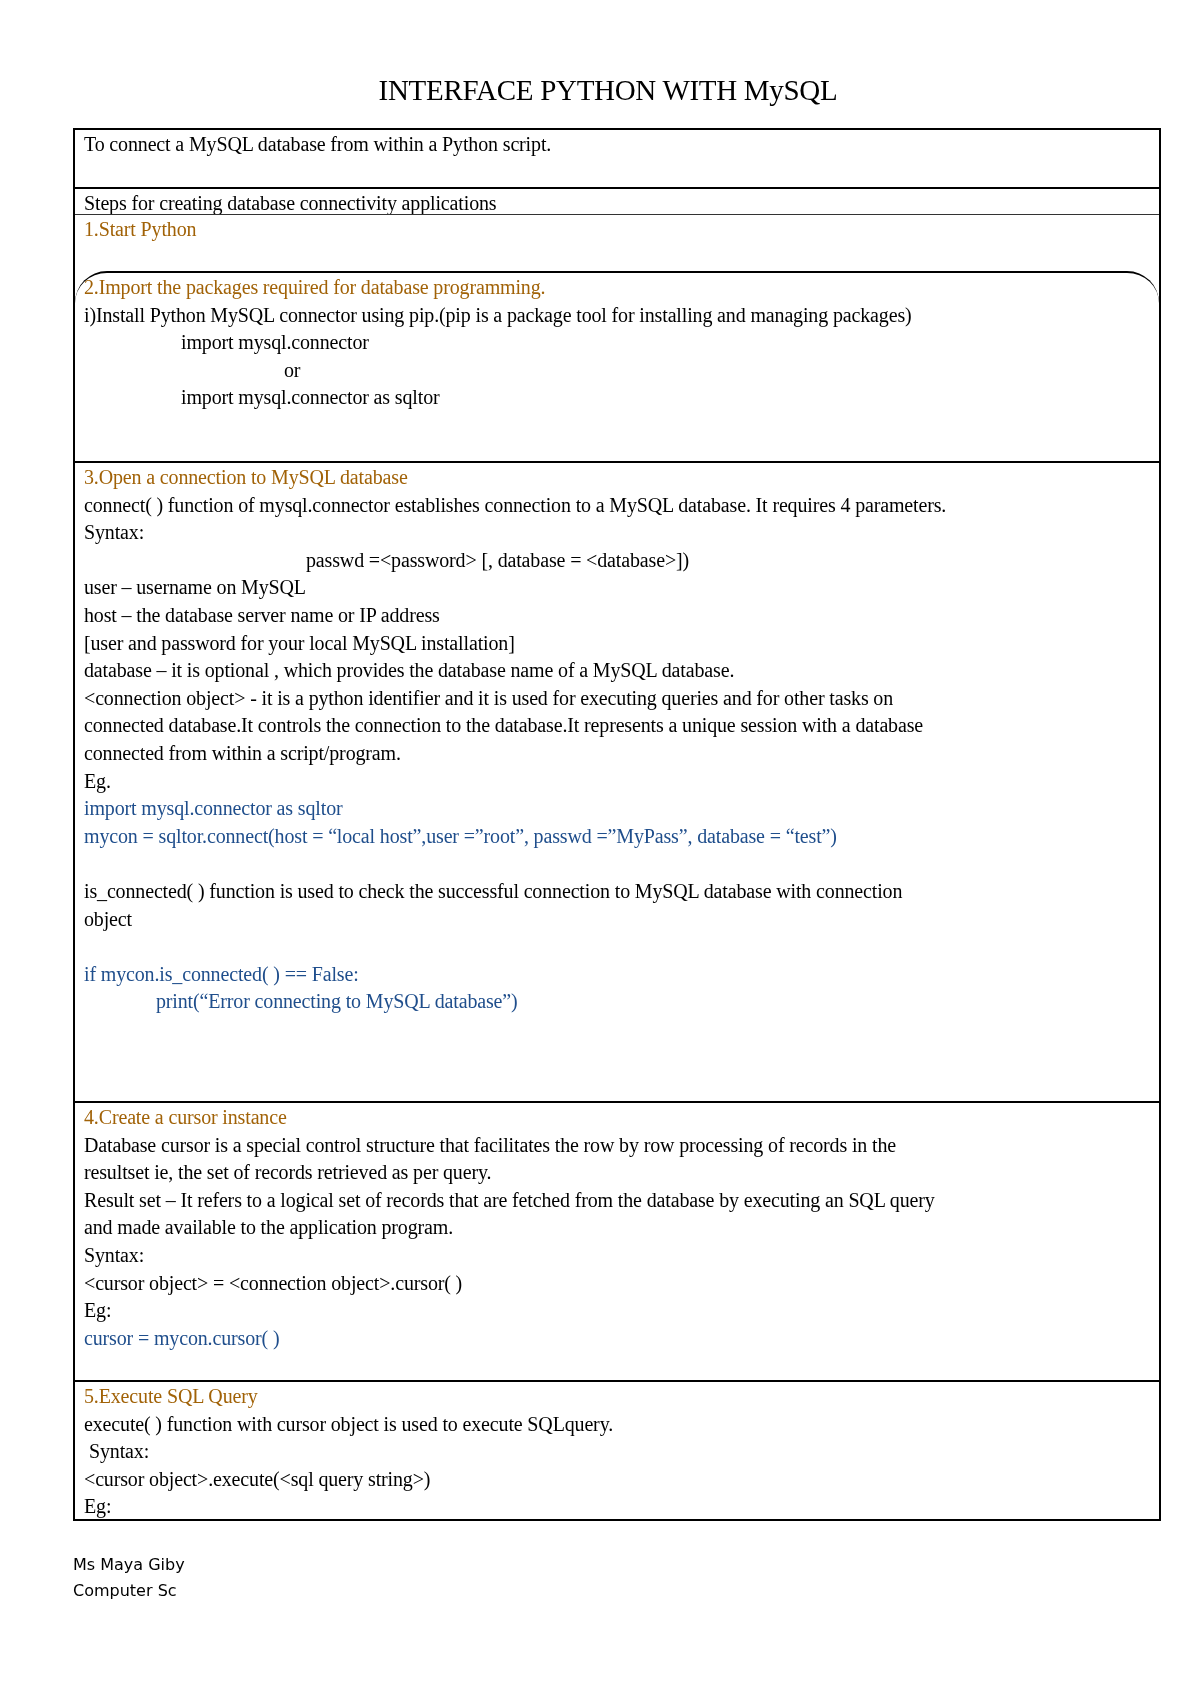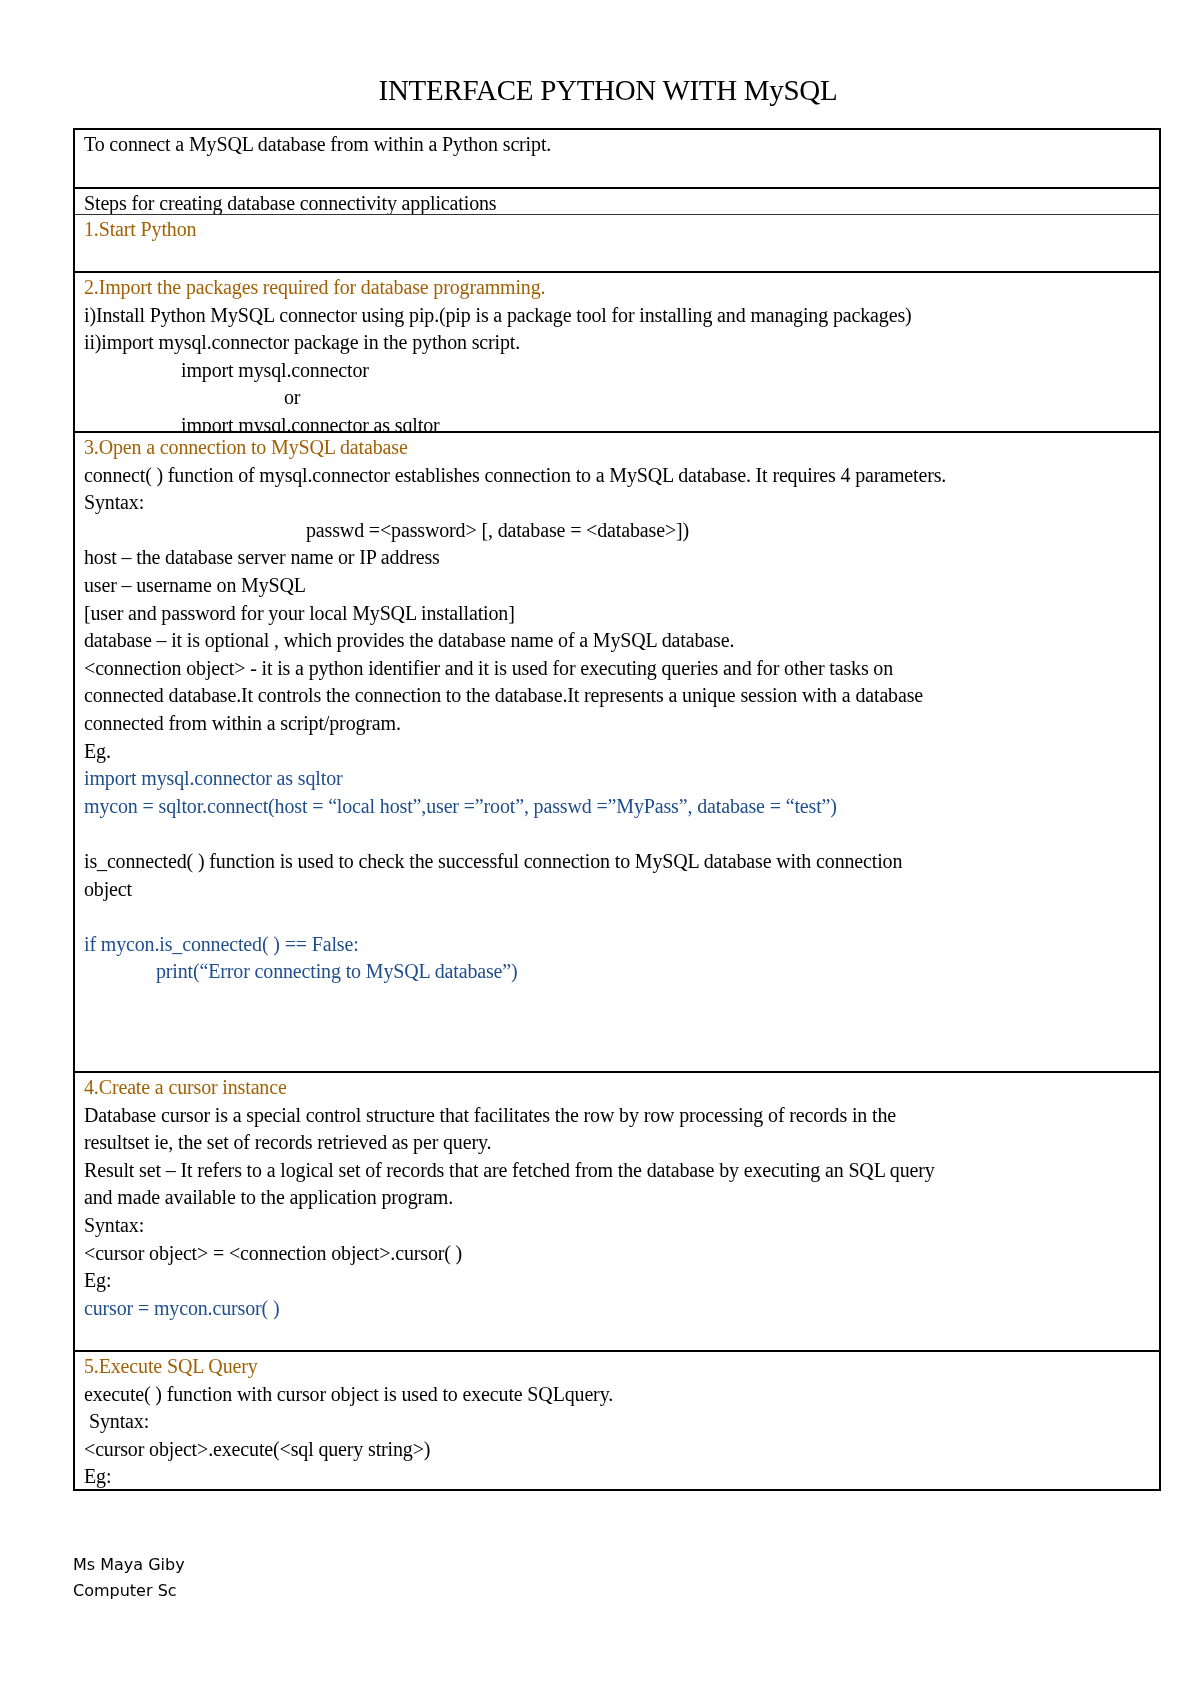--- a/index.html
+++ b/index.html
@@ -37,36 +37,35 @@
   </div>
 
   <div class="row" style="height:27px;">
     <span class="line ul">Steps for creating database connectivity applications</span>
   </div>
 
   <div class="row thin" style="height:57px;">
     <span class="line red">1.Start Python</span>
   </div>
 
-  <div class="row" style="height:160px;">
+  <div class="row" style="height:190px;border-radius:32px;">
     <span class="line red">2.Import the packages required for database programming.</span>
     <span class="line">i)Install Python MySQL connector using pip.(pip is a package tool for installing and managing packages)</span>
-    <span class="line">ii)import mysql.connector package in the python script.</span>
     <span class="line ind1">import mysql.connector</span>
     <span class="line ind2">or</span>
     <span class="line ind1">import mysql.connector as sqltor</span>
   </div>
 
   <div class="row" style="height:640px;">
     <span class="line red">3.Open a connection to MySQL database</span>
     <span class="line">connect( ) function of mysql.connector establishes connection to a MySQL database. It requires 4 parameters.</span>
     <span class="line">Syntax:</span>
     <span class="line ind3">passwd =&lt;password&gt; [, database = &lt;database&gt;])</span>
+    <span class="line">user – username on MySQL</span>
     <span class="line">host – the database server name or IP address</span>
-    <span class="line">user – username on MySQL</span>
     <span class="line">[user and password for your local MySQL installation]</span>
     <span class="line">database – it is optional , which provides the database name of a MySQL database.</span>
     <span class="line">&lt;connection object&gt; - it is a python identifier and it is used for executing queries and for other tasks on</span>
     <span class="line">connected database.It controls the connection to the database.It represents a unique session with a database</span>
     <span class="line">connected from within a script/program.</span>
     <span class="line">Eg.</span>
     <span class="line blue">import mysql.connector as sqltor</span>
     <span class="line blue">mycon = sqltor.connect(host = “local host”,user =”root”, passwd =”MyPass”, database = “test”)</span>
     <span class="line"> </span>
     <span class="line">is_connected( ) function is used to check the successful connection to MySQL database with connection</span>

